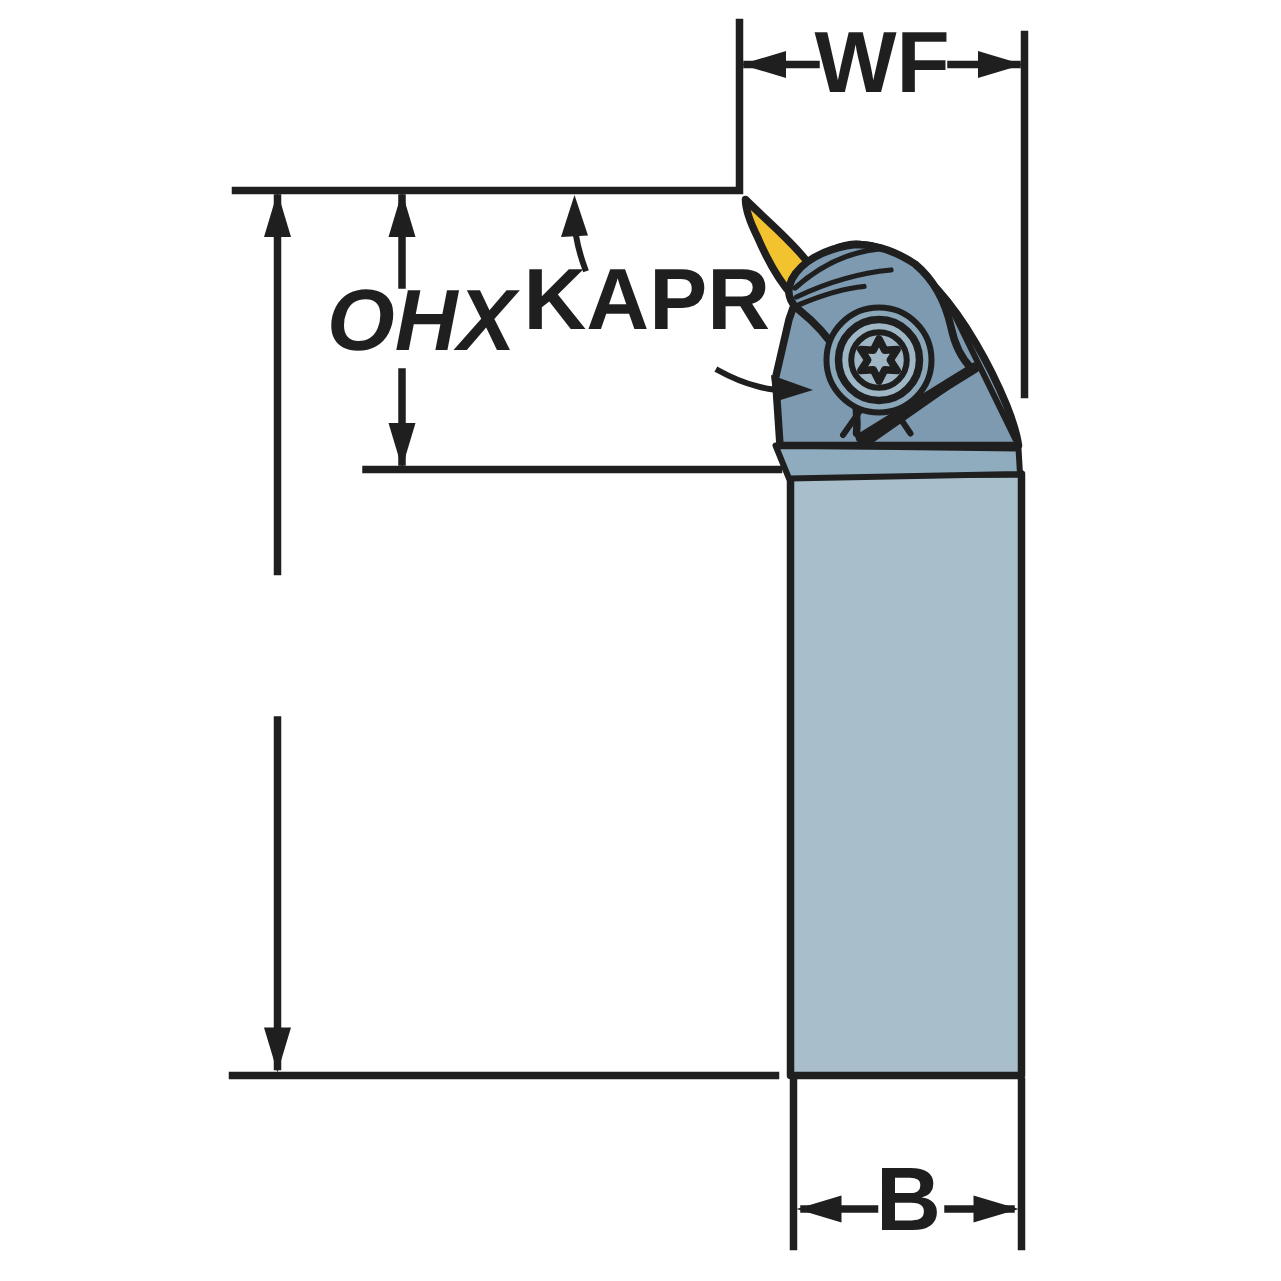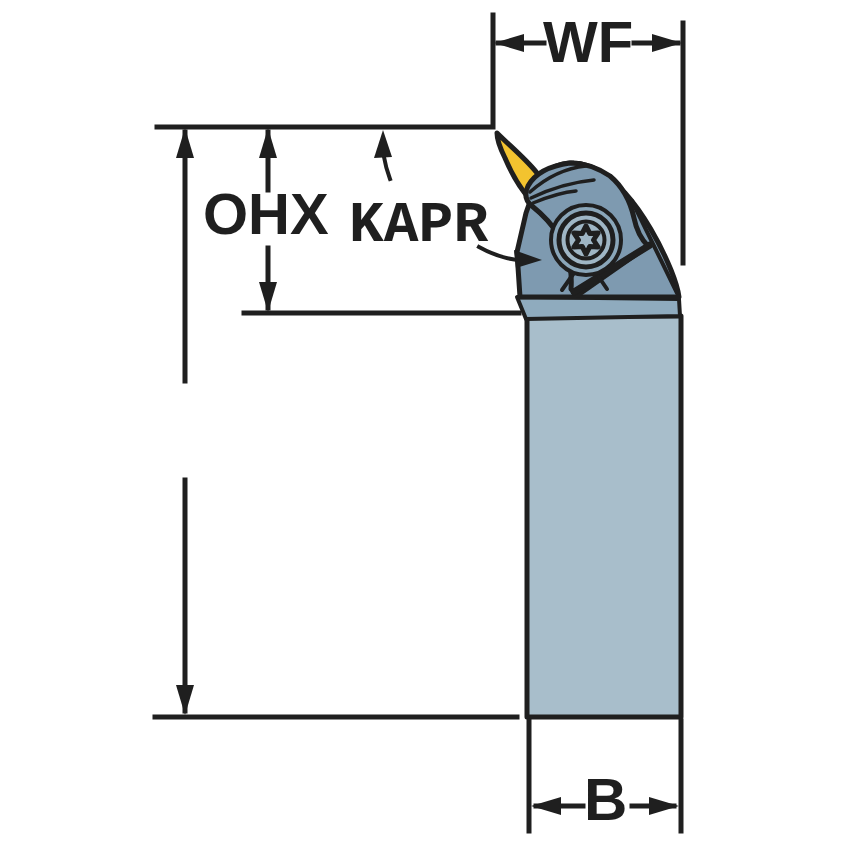--- a/index.html
+++ b/index.html
@@ -127,19 +127,19 @@
         <path d="M531,806 L561,797 L561,815 Z"></path>
         <path d="M679,806 L649,797 L649,815 Z"></path>
         <path d="M383,130 L374,158 L392,157 Z"></path>
         <path d="M542,260 L514,250 L516,268 Z"></path>
       </g>
     </g>
   </svg>
 
   <div class="dim-label fs58" style="left:543px;top:13px;">WF</div>
 
-  <div class="dim-label fs58" style="left:203px;top:185px;">OHX</div>
+  <div class="dim-label fs58" style="left:218px;top:185px;font-style:italic;">OHX</div>
 
-  <div class="dim-label fs58" style="left:349px;top:197px;font-family:Liberation Mono, monospace;">KAPR</div>
+  <div class="dim-label fs58" style="left:349px;top:171px;">KAPR</div>
 
 
   <div class="dim-label fs60" style="left:584px;top:770px;">B</div>
 </div>
 
 </body></html>

